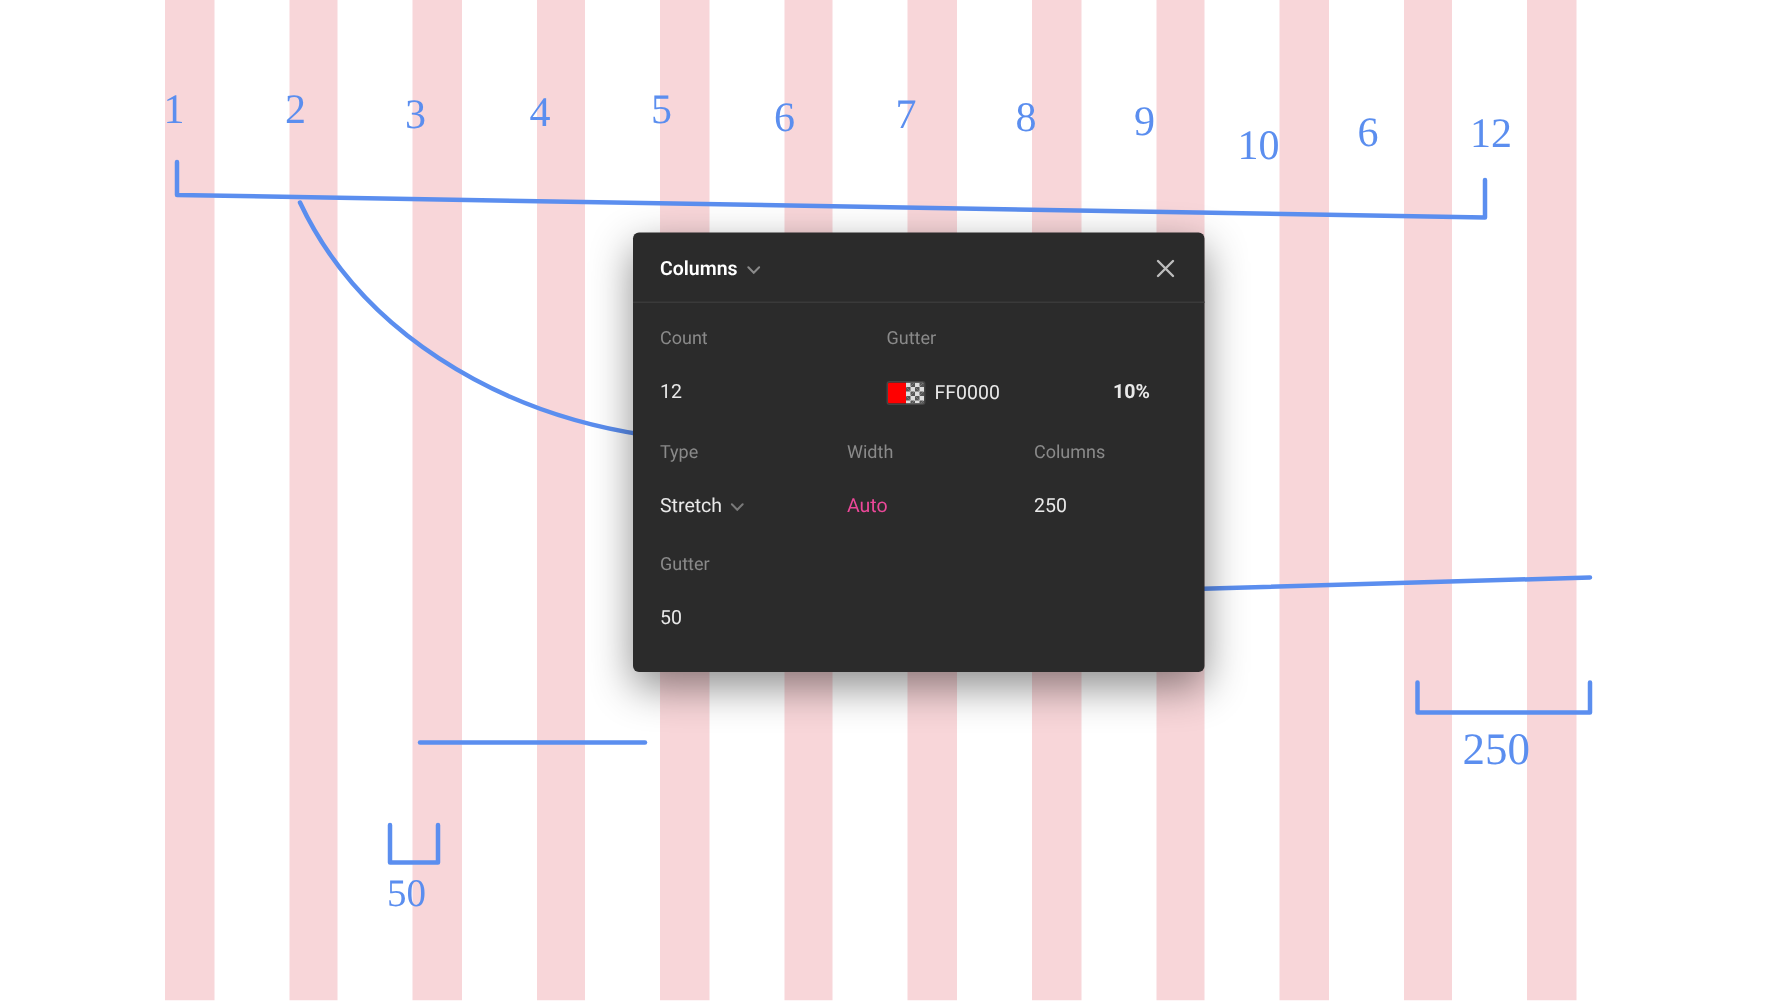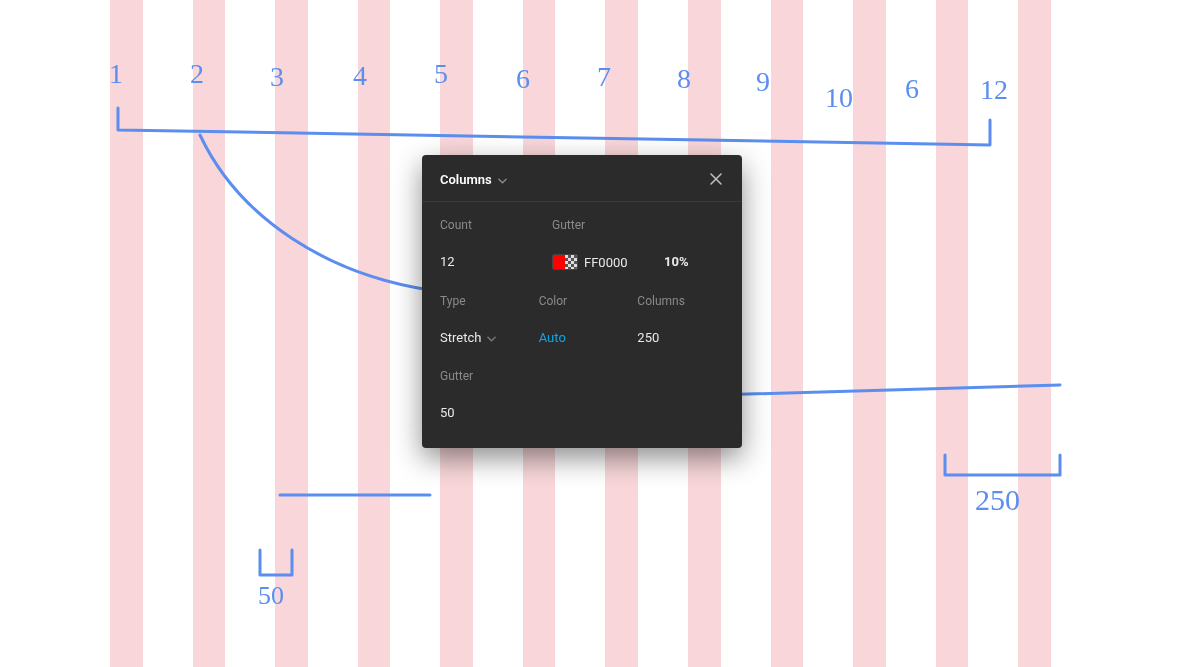--- a/index.html
+++ b/index.html
@@ -26,48 +26,48 @@
   
   .ink {
     position: absolute; inset: 0;
     pointer-events: none;
   }
 
   
   .panel {
     position: absolute;
     left: 422px; top: 155px;
-    width: 320px;
+    width: 381px;
     background: #2b2b2b;
     border-radius: 4px;
     box-shadow: 0 10px 28px rgba(0,0,0,.45);
     color: #e6e6e6;
     font-size: 13px;
   }
   .panel-header {
     display: flex; align-items: center; justify-content: space-between;
     padding: 14px 16px 12px 18px;
     border-bottom: 1px solid #3a3a3a;
   }
   .panel-title-wrap { display: flex; align-items: center; gap: 6px; }
   .panel-title { font-weight: 600; color: #fff; font-size: 13px; }
   .chev { color: #8a8a8a; }
   .close-btn {
     width: 20px; height: 20px; display: flex; align-items: center; justify-content: center;
     color: #bdbdbd; cursor: pointer;
   }
   .close-btn svg { width: 14px; height: 14px; }
 
-  .panel-body { padding: 16px 18px 18px 18px; }
+  .panel-body { padding: 16px 1px 18px 18px; }
   .row { display: flex; gap: 12px; margin-bottom: 10px; }
   .cell { flex: 1 1 0; min-width: 0; }
   .cell.narrow { flex: 0 0 60px; font-weight: bold; }
   .label { color: #8a8a8a; font-size: 12px; margin-bottom: 12px; }
   .value { color: #e9e9e9; font-size: 13px; display: flex; align-items: center; gap: 6px; }
-  .value.dim { color: #0ea5e9; }
+  .value.dim { color: #ec4899; }
   .value .chev { color: #7a7a7a; }
 
   .color-swatch {
     width: 26px; height: 16px; border-radius: 2px; overflow: hidden;
     display: flex;
     border: 1px solid rgba(255,255,255,.12);
   }
   .swatch-fill { flex: 0 0 50%; background: #ff0000; }
   .swatch-checker {
     flex: 0 0 50%;
@@ -196,21 +196,21 @@
       </div>
     </div>
 
     <div class="spacer-v"></div>
 
     <div class="row">
       <div class="cell">
           <div class="label">Type</div>
         </div>
       <div class="cell">
-          <div class="label">Color</div>
+          <div class="label">Width</div>
         </div>
       <div class="cell">
           <div class="label">Columns</div>
         </div>
     </div>
 
     <div class="row">
       <div class="cell">
         <div class="value">
           <span>Stretch</span>

